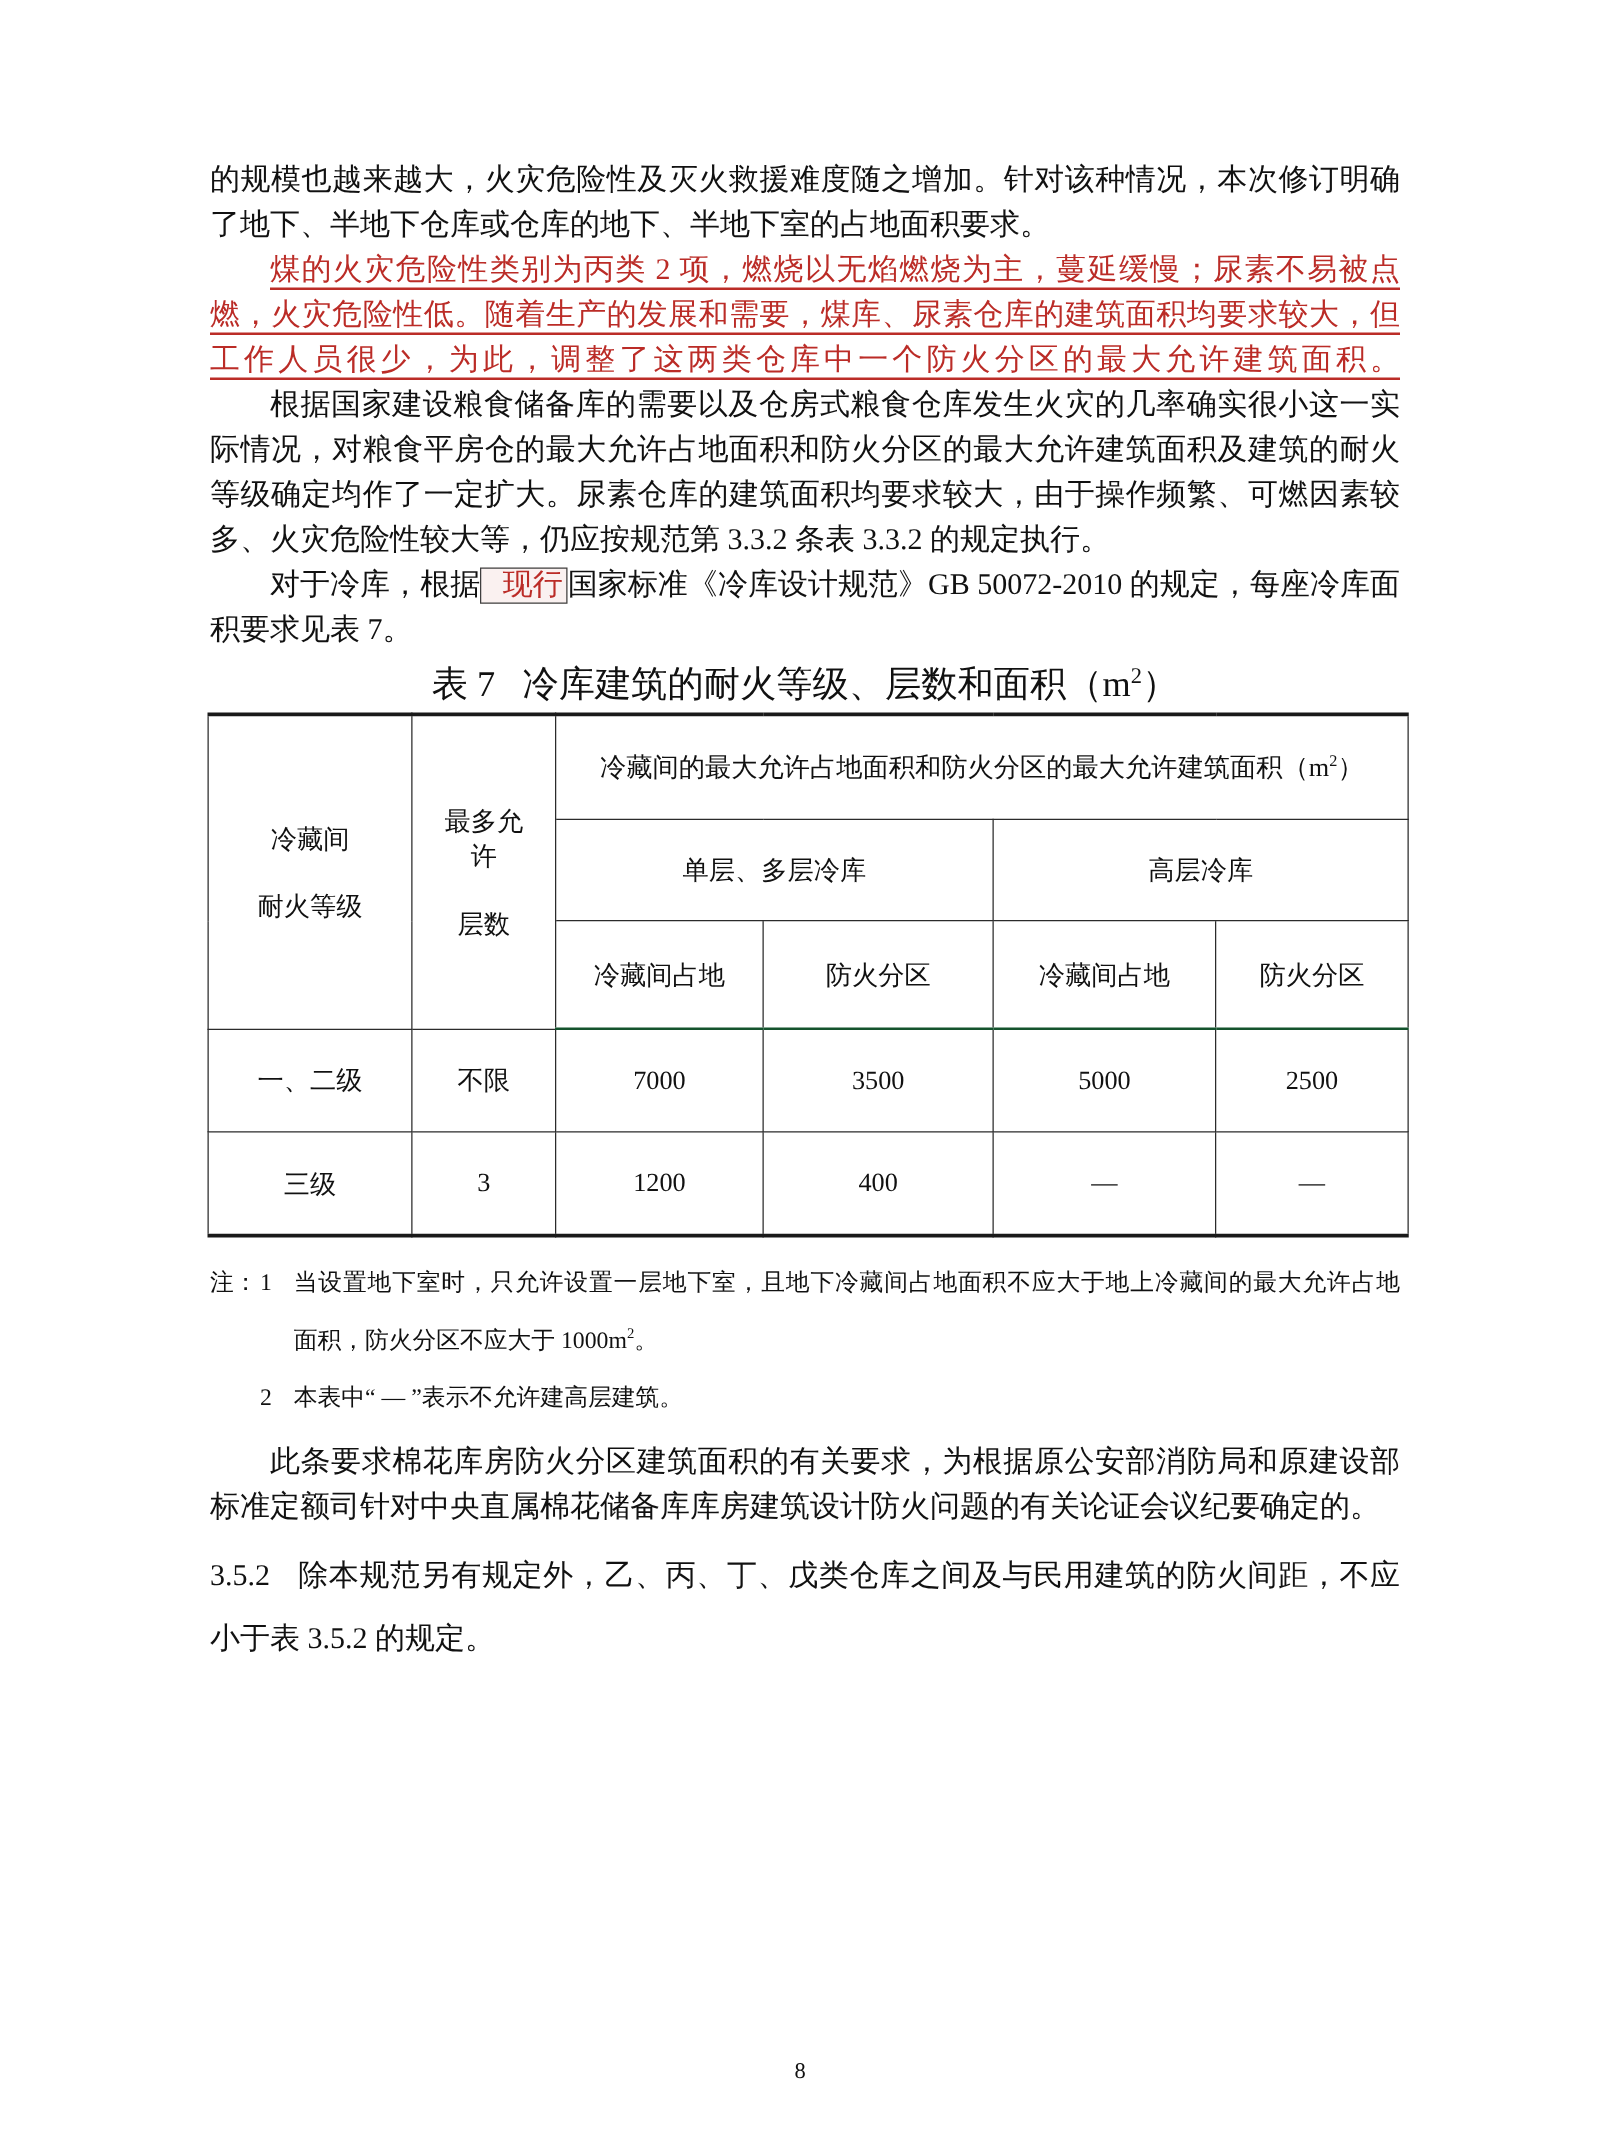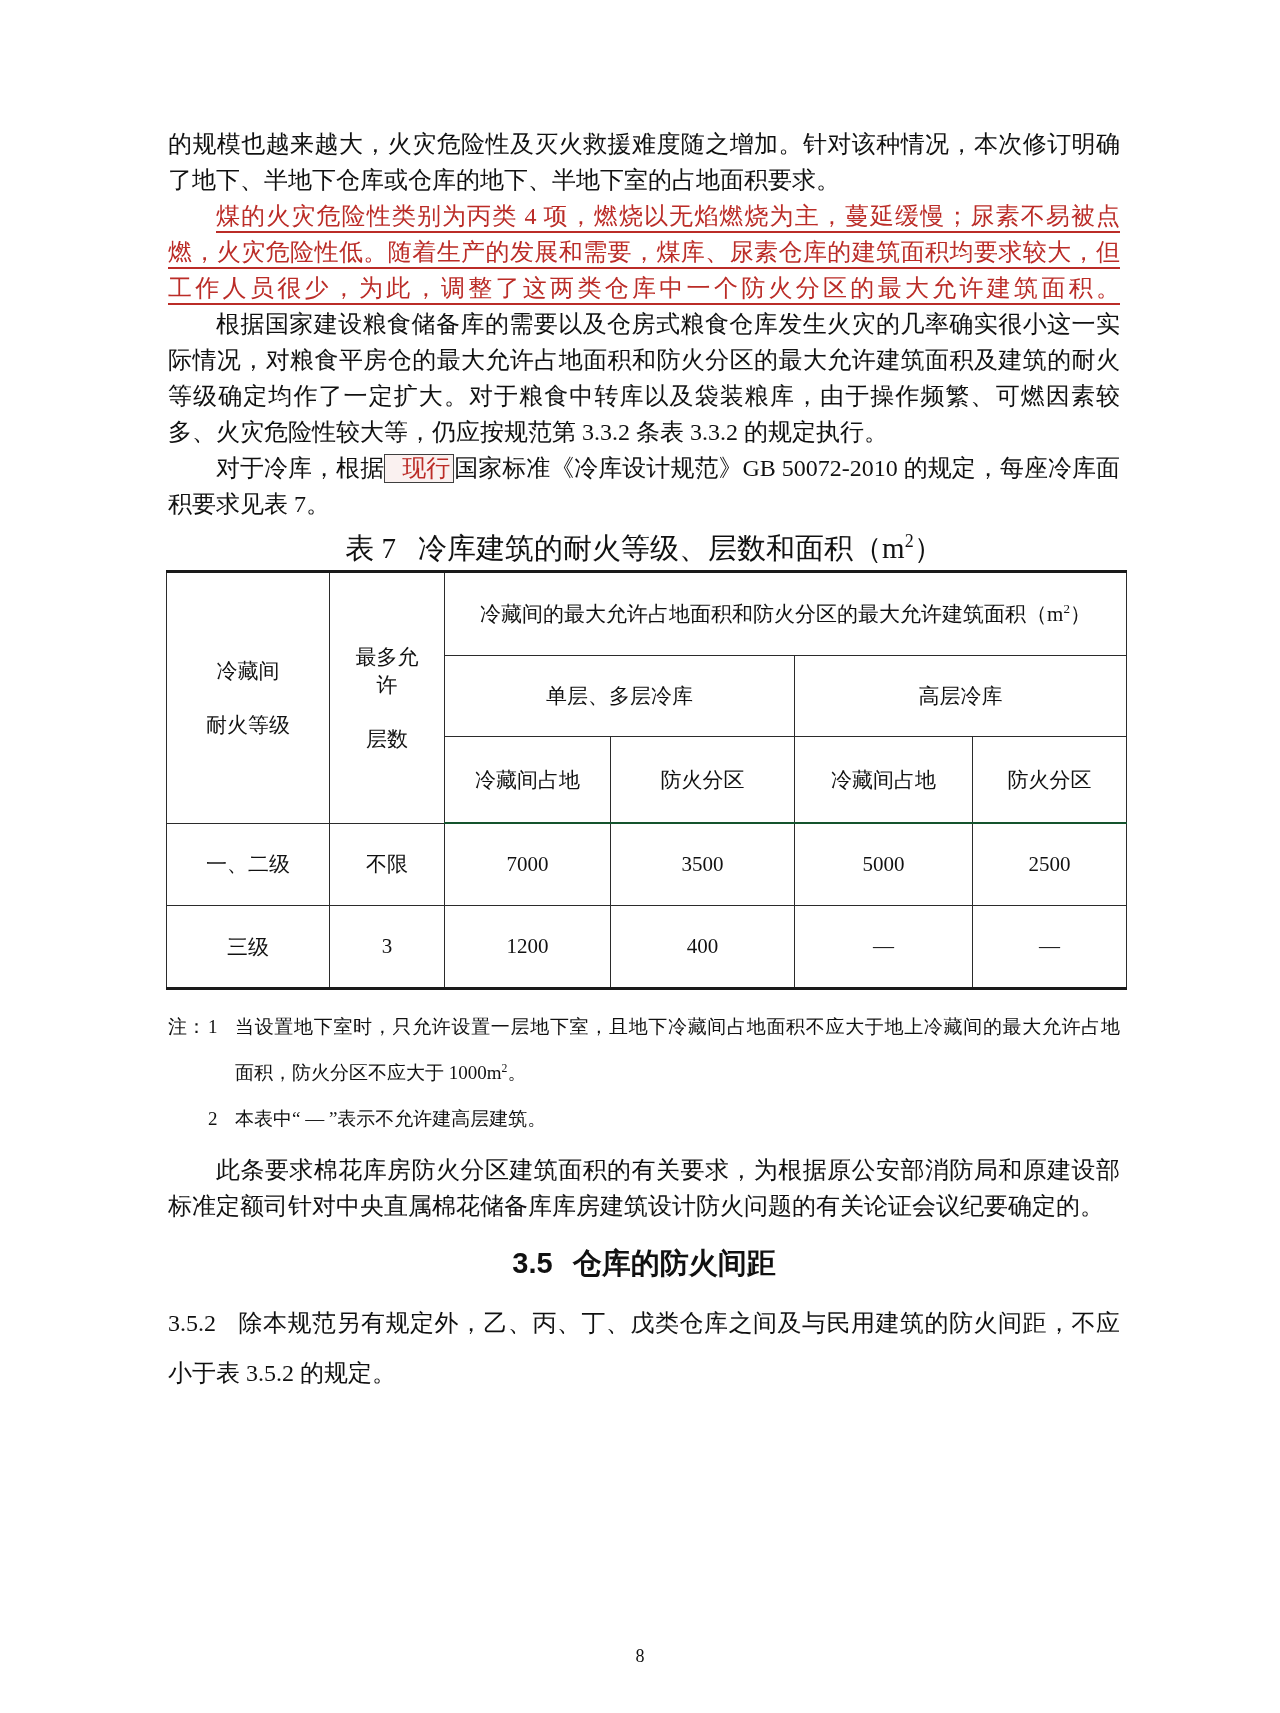--- a/index.html
+++ b/index.html
@@ -94,23 +94,23 @@
   }
 </style>
 </head>
 <body>
 
 <div class="page">
   <div class="content">
 
     <p class="para">的规模也越来越大，火灾危险性及灭火救援难度随之增加。针对该种情况，本次修订明确了地下、半地下仓库或仓库的地下、半地下室的占地面积要求。</p>
 
-    <p class="para indent red">煤的火灾危险性类别为丙类 4 项，燃烧以无焰燃烧为主，蔓延缓慢；尿素不易被点燃，火灾危险性低。随着生产的发展和需要，煤库、尿素仓库的建筑面积均要求较大，但工作人员很少，为此，调整了这两类仓库中一个防火分区的最大允许建筑面积。</p>
+    <p class="para indent red">煤的火灾危险性类别为丙类 2 项，燃烧以无焰燃烧为主，蔓延缓慢；尿素不易被点燃，火灾危险性低。随着生产的发展和需要，煤库、尿素仓库的建筑面积均要求较大，但工作人员很少，为此，调整了这两类仓库中一个防火分区的最大允许建筑面积。</p>
 
-    <p class="para indent">根据国家建设粮食储备库的需要以及仓房式粮食仓库发生火灾的几率确实很小这一实际情况，对粮食平房仓的最大允许占地面积和防火分区的最大允许建筑面积及建筑的耐火等级确定均作了一定扩大。对于粮食中转库以及袋装粮库，由于操作频繁、可燃因素较多、火灾危险性较大等，仍应按规范第 3.3.2 条表 3.3.2 的规定执行。</p>
+    <p class="para indent">根据国家建设粮食储备库的需要以及仓房式粮食仓库发生火灾的几率确实很小这一实际情况，对粮食平房仓的最大允许占地面积和防火分区的最大允许建筑面积及建筑的耐火等级确定均作了一定扩大。尿素仓库的建筑面积均要求较大，由于操作频繁、可燃因素较多、火灾危险性较大等，仍应按规范第 3.3.2 条表 3.3.2 的规定执行。</p>
 
     <p class="para indent"><span>对于冷库，根据</span><span class="boxed">现行</span><span>国家标准《冷库设计规范》GB 50072-2010 的规定，每座冷库面积要求见表 7。</span></p>
 
     <div class="tbl-caption">
       <span class="cap-label">表 7</span><span>冷库建筑的耐火等级、层数和面积（m</span><sup>2</sup><span>）</span>
     </div>
 
     <table class="t7">
       <colgroup>
         <col style="width:163px">
@@ -176,23 +176,20 @@
       </div>
       <div class="note-item">
         <span class="note-label"></span>
         <span class="note-num">2</span>
         <div class="note-body">本表中“ — ”表示不允许建高层建筑。</div>
       </div>
     </div>
 
     <p class="para indent p-cotton">此条要求棉花库房防火分区建筑面积的有关要求，为根据原公安部消防局和原建设部标准定额司针对中央直属棉花储备库库房建筑设计防火问题的有关论证会议纪要确定的。</p>
 
-    <div class="sec-heading">
-      <span class="sec-num">3.5</span><span>仓库的防火间距</span>
-    </div>
 
     <p class="clause">
       <span class="clause-num">3.5.2</span><span>除本规范另有规定外，乙、丙、丁、戊类仓库之间及与民用建筑的防火间距，不应小于表 3.5.2 的规定。</span>
     </p>
 
   </div>
 
   <div class="page-num">8</div>
 </div>
 

